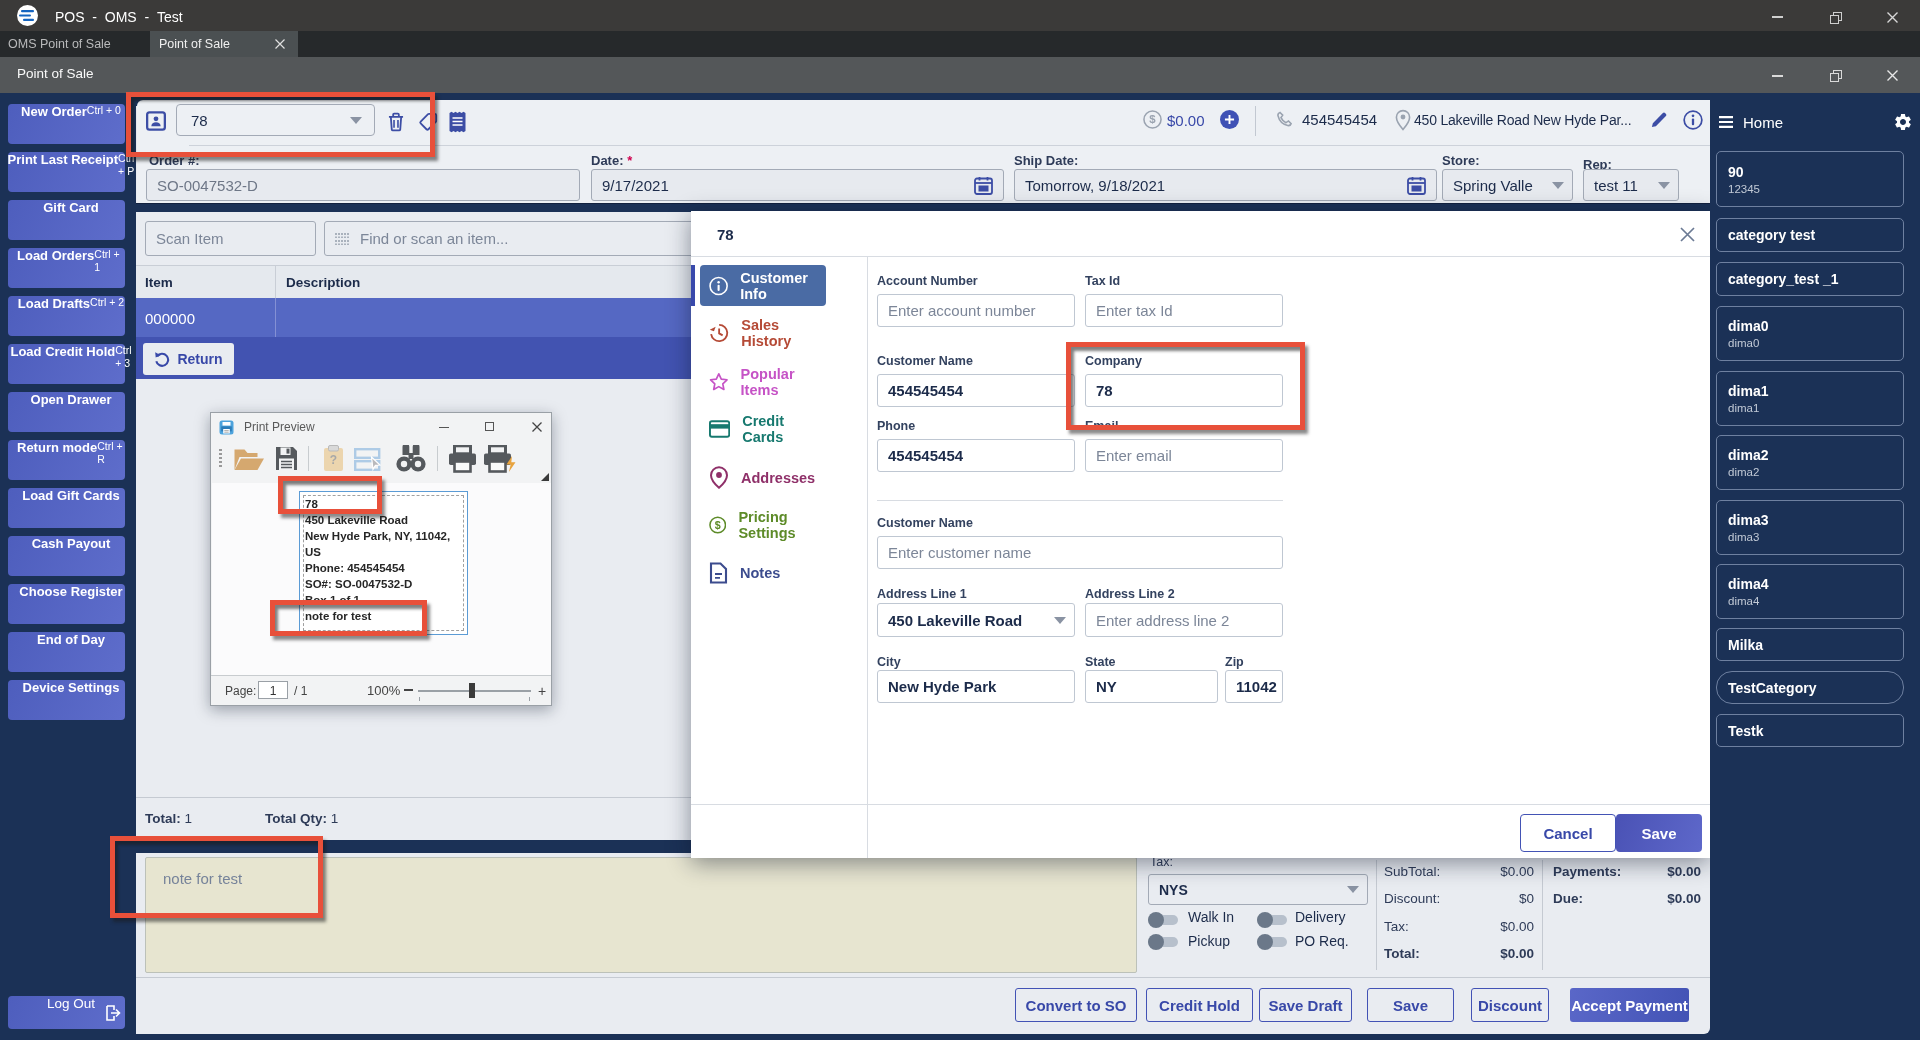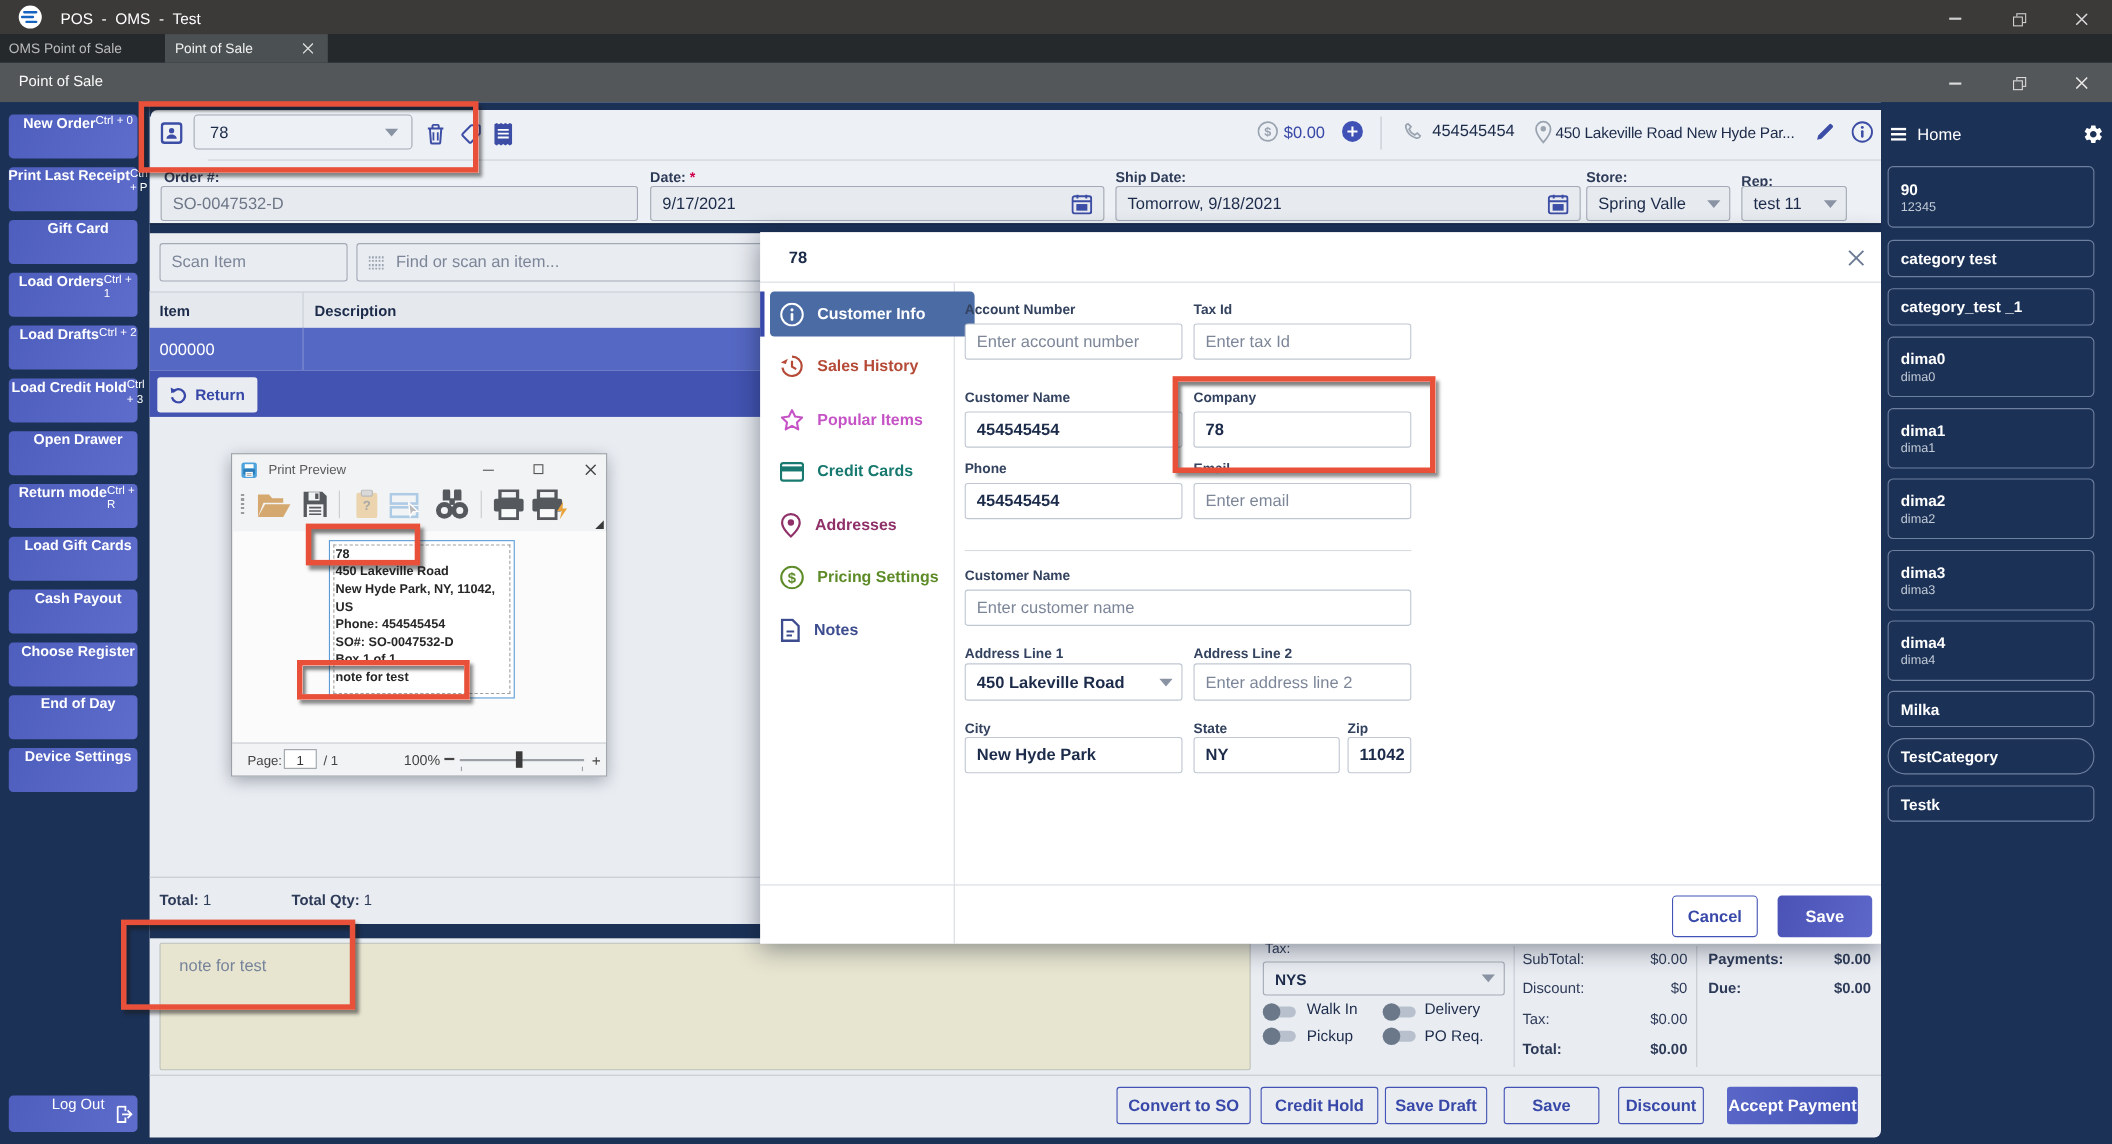--- a/index.html
+++ b/index.html
@@ -29,21 +29,21 @@
   color:#1c2b4a; font-size:15px; display:flex; align-items:center; padding:0 10px; }
 .ph { color:#7c8698; }
 .caret { width:0; height:0; border-left:6px solid transparent; border-right:6px solid transparent; border-top:7px solid #8a93a3; }
 
 
 #dlg { left:691px; top:211px; width:1019px; height:647px; background:#fff; box-shadow:0 5px 22px rgba(10,20,40,.45); }
 .dinp { position:absolute; background:#fff; border:1px solid #bfc7d2; border-radius:3px;
   color:#1c2b4a; font-size:15px; font-weight:bold; display:flex; align-items:center; padding:0 10px; }
 .dinp .ph { font-weight:normal; }
 .dlbl { position:absolute; font-size:12.5px; color:#33425f; font-weight:bold; }
-.nav { position:absolute; left:9px; width:186px; height:41px; display:flex; align-items:center; font-size:14.5px; font-weight:bold; }
+.nav { position:absolute; left:9px; width:126px; height:41px; display:flex; align-items:center; font-size:14.5px; font-weight:bold; }
 .nav svg { margin:0 12px 0 9px; }
 
 
 .red { position:absolute; border:5px solid #e8503a; box-shadow:3px 4px 3px rgba(25,25,25,.5), inset 3px 4px 3px rgba(25,25,25,.55); }
 
 
 #rside { left:1710px; top:93px; width:210px; height:947px; background:#1b3156; }
 .tile { position:absolute; left:6px; width:188px; border:1px solid #6e80a0; border-radius:5px; color:#fff; padding-left:11px; display:flex; flex-direction:column; justify-content:center; }
 .tile .a { font-size:14px; font-weight:bold; }
 .tile .b { font-size:11.5px; color:#c2cad6; margin-top:3px; }
@@ -403,21 +403,21 @@
     </div>
 
   <div class="dlbl" style="left:186px;top:444px;">City</div>
   <div class="dlbl" style="left:394px;top:444px;">State</div>
   <div class="dlbl" style="left:534px;top:444px;">Zip</div>
   <div class="dinp" style="left:186px;top:459px;width:198px;height:33px;">New Hyde Park</div>
   <div class="dinp" style="left:394px;top:459px;width:133px;height:33px;">NY</div>
   <div class="dinp" style="left:534px;top:459px;width:58px;height:33px;">11042</div>
 
   <div class="abs" style="left:0;top:593px;width:1019px;height:1px;background:#d8dce2;"></div>
-  <div class="abs" style="left:829px;top:603px;width:78px;height:38px;border:1px solid #4353b5;border-radius:4px;display:flex;align-items:center;justify-content:center;font-size:15px;font-weight:bold;color:#3848a8;">Cancel</div>
+  <div class="abs" style="left:829px;top:603px;width:96px;height:38px;border:1px solid #4353b5;border-radius:4px;display:flex;align-items:center;justify-content:center;font-size:15px;font-weight:bold;color:#3848a8;">Cancel</div>
   <div class="abs" style="left:925px;top:603px;width:86px;height:38px;background:linear-gradient(110deg,#4a52b5,#5e68ca);border-radius:4px;display:flex;align-items:center;justify-content:center;font-size:15px;font-weight:bold;color:#fff;">Save</div>
 </div>
 
 <div class="abs" id="rside">
   <svg class="abs" style="left:9px;top:23px;" width="14" height="12" viewBox="0 0 14 12">
       <path d="M0 1.2 h14 M0 6 h14 M0 10.8 h14" stroke="#fff" stroke-width="2.2"></path>
     </svg>
   <div class="abs" style="left:33px;top:21px;font-size:15px;color:#fff;">Home</div>
   <svg class="abs" style="left:183px;top:19px;" width="20" height="20" viewBox="0 0 24 24">
       <path fill="#fff" d="M19.14,12.94c0.04-0.3,0.06-0.61,0.06-0.94c0-0.32-0.02-0.64-0.07-0.94l2.03-1.58c0.18-0.14,0.23-0.41,0.12-0.61l-1.92-3.32c-0.12-0.22-0.37-0.29-0.59-0.22l-2.39,0.96c-0.5-0.38-1.03-0.7-1.62-0.94L14.4,2.81c-0.04-0.24-0.24-0.41-0.48-0.41h-3.84c-0.24,0-0.43,0.17-0.47,0.41L9.25,5.35C8.66,5.59,8.12,5.92,7.63,6.29L5.24,5.33c-0.22-0.08-0.47,0-0.59,0.22L2.74,8.87C2.62,9.08,2.66,9.34,2.86,9.48l2.03,1.58C4.84,11.36,4.8,11.69,4.8,12s0.02,0.64,0.07,0.94l-2.03,1.58c-0.18,0.14-0.23,0.41-0.12,0.61l1.92,3.32c0.12,0.22,0.37,0.29,0.59,0.22l2.39-0.96c0.5,0.38,1.03,0.7,1.62,0.94l0.36,2.54c0.05,0.24,0.24,0.41,0.48,0.41h3.84c0.24,0,0.44-0.17,0.47-0.41l0.36-2.54c0.59-0.24,1.13-0.56,1.62-0.94l2.39,0.96c0.22,0.08,0.47,0,0.59-0.22l1.92-3.32c0.12-0.22,0.07-0.47-0.12-0.61L19.14,12.94z M12,15.6c-1.98,0-3.6-1.62-3.6-3.6s1.62-3.6,3.6-3.6s3.6,1.62,3.6,3.6S13.98,15.6,12,15.6z"></path>

